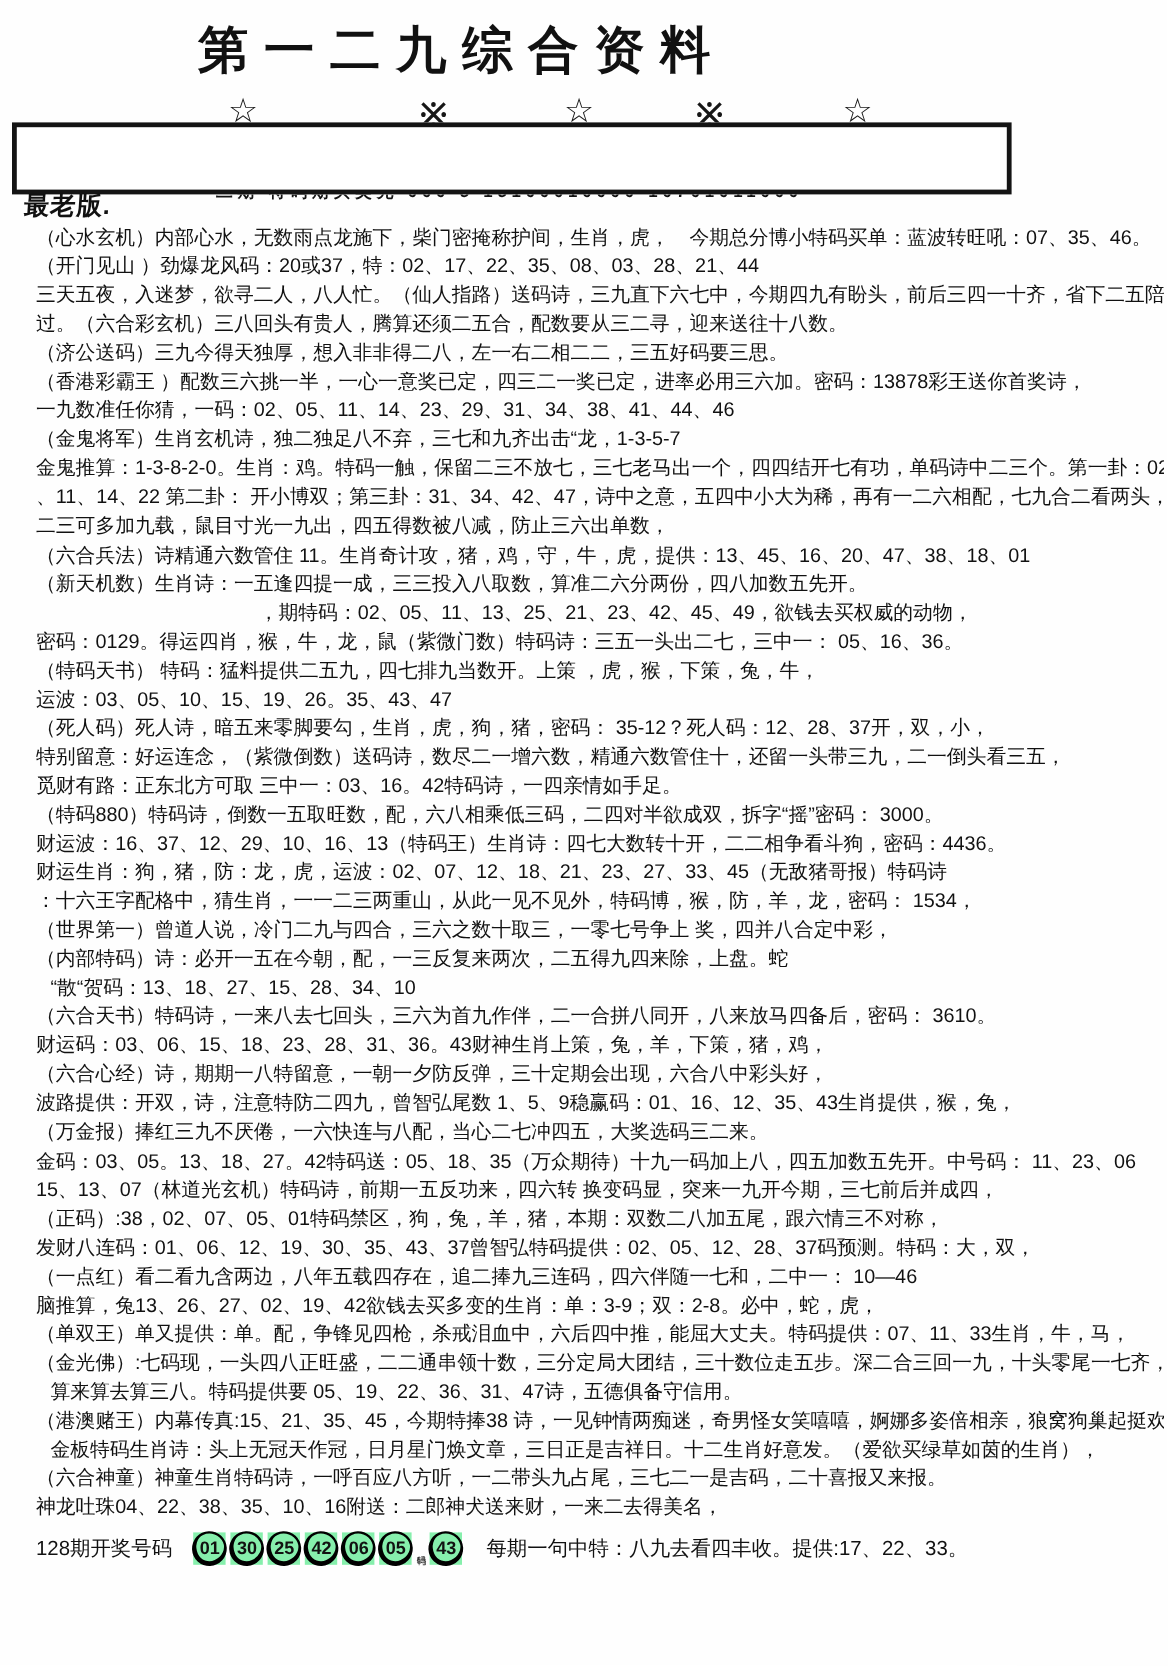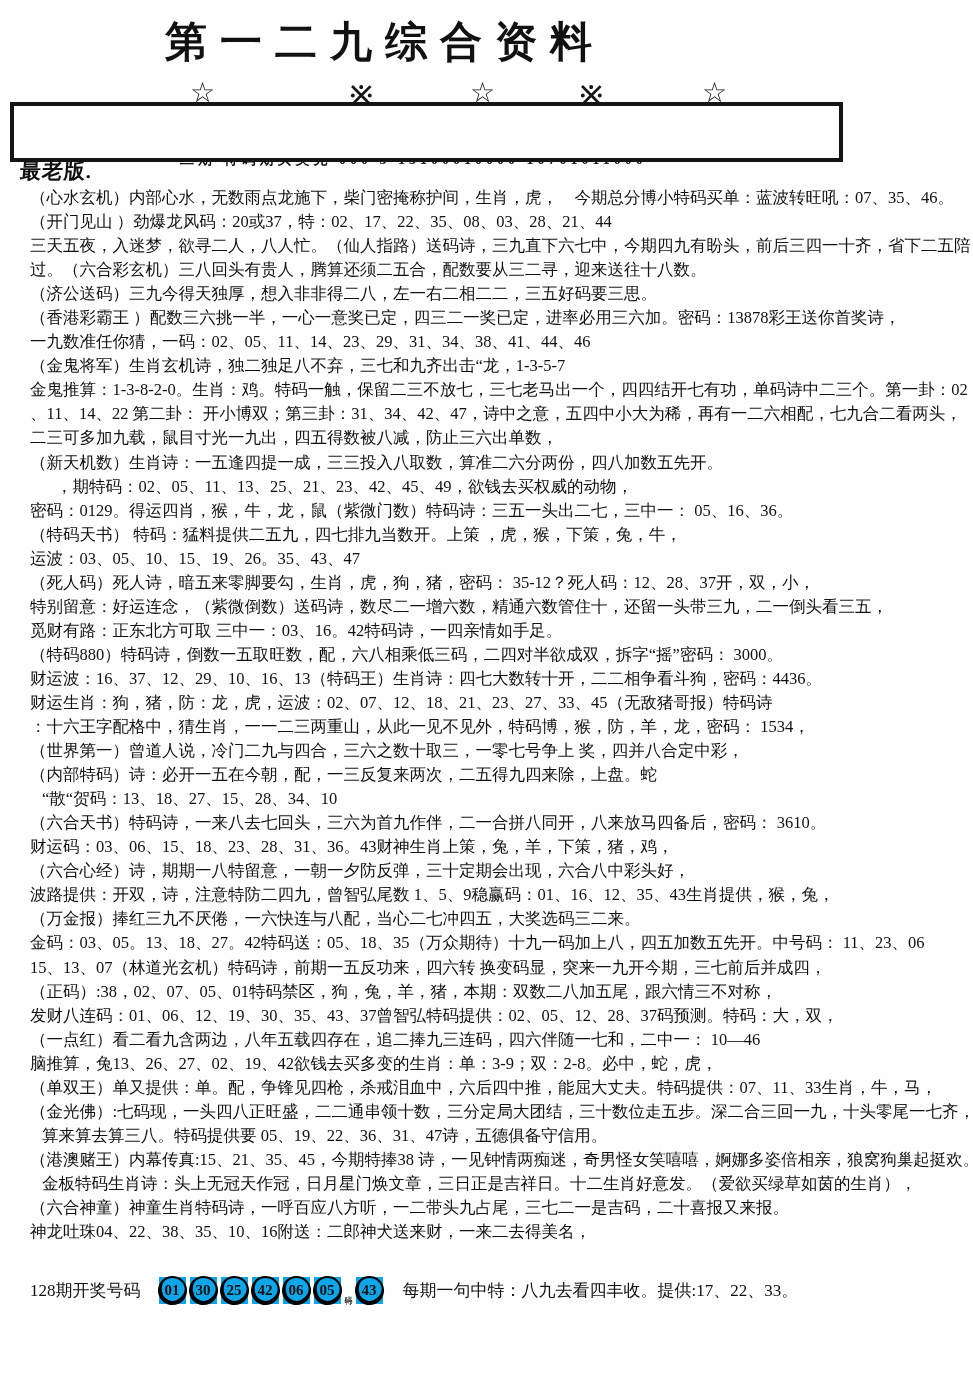--- a/index.html
+++ b/index.html
@@ -1,39 +1,39 @@
 <!DOCTYPE html>
 <html><head>
 <meta charset="utf-8">
 <style>
   html,body{margin:0;padding:0;background:#ffffff;}
   .sheet{position:relative;width:973px;height:1388px;background:#fefefe;overflow:hidden;
-         font-family:Liberation Serif, serif;color:#111;}
+         font-family:Liberation Sans, sans-serif;color:#111;}
   .title{position:absolute;top:14px;left:0;width:770px;text-align:center;
          font-size:42px;font-weight:600;letter-spacing:13px;white-space:nowrap;}
   .star{position:absolute;top:76px;font-size:28px;color:#161616;}
   .star.ref{font-size:27px;font-weight:700;}
   .s1{left:190px}.s2{left:350px}.s3{left:470px}.s4{left:580px}.s5{left:702px}
   .dots{position:absolute;top:96px;font-size:11px;letter-spacing:3px;color:#333;}
   .d1{left:243px}.d2{left:640px}
   .frame-box{position:absolute;left:10px;top:102px;width:825px;height:52px;
              border:4px solid #141414;background:#fff;}
   .clipped{position:absolute;left:180px;top:162px;width:570px;height:11px;overflow:hidden;}
   .clipped .inner{margin-top:-11px;font-size:14px;font-weight:700;letter-spacing:4px;white-space:nowrap;}
   .edition{position:absolute;left:20px;top:157px;font-size:21px;font-weight:800;
            transform:skewX(-4deg);letter-spacing:1px;}
   .body{position:absolute;top:186px;left:30px;width:940px;}
   .line{height:24.05px;line-height:24.05px;font-size:16.5px;white-space:nowrap;overflow:hidden;}
   .ind1{padding-left:12px;}
-  .ind2{padding-left:26px;}
+  .ind2{padding-left:26px;text-align:center;}
   .results{position:absolute;left:30px;top:1268px;height:44px;display:flex;align-items:center;text-align:right;}
   .results .label{font-size:17px;margin-right:16px;white-space:nowrap;}
   .balls{display:flex;align-items:center;}
   .ball{position:relative;display:inline-flex;width:27px;height:27px;margin:0 2px;
-        align-items:center;justify-content:center;font-weight:700;font-size:15px;background:#0ea5e9;}
+        align-items:center;justify-content:center;font-weight:700;font-size:15px;background:#86efac;}
   .ball::before{content:"";position:absolute;inset:-1px;border:2px solid #000;
         border-left-width:4px;border-bottom-width:4px;border-radius:50%;transform:rotate(-25deg);}
   .divider{writing-mode:vertical-rl;font-size:8px;line-height:9px;margin:0 1px;color:#222;
            letter-spacing:0;white-space:nowrap;}
   .results .note{font-size:17px;margin-left:18px;white-space:nowrap;}
 </style>
 </head>
 <body>
 
 <div class="sheet">
@@ -61,20 +61,21 @@
       <div class="line">（开门见山 ）劲爆龙风码：20或37，特：02、17、22、35、08、03、28、21、44</div>
       <div class="line">三天五夜，入迷梦，欲寻二人，八人忙。（仙人指路）送码诗，三九直下六七中，今期四九有盼头，前后三四一十齐，省下二五陪六</div>
       <div class="line">过。（六合彩玄机）三八回头有贵人，腾算还须二五合，配数要从三二寻，迎来送往十八数。</div>
       <div class="line">（济公送码）三九今得天独厚，想入非非得二八，左一右二相二二，三五好码要三思。</div>
       <div class="line">（香港彩霸王 ）配数三六挑一半，一心一意奖已定，四三二一奖已定，进率必用三六加。密码：13878彩王送你首奖诗，</div>
       <div class="line">一九数准任你猜，一码：02、05、11、14、23、29、31、34、38、41、44、46</div>
       <div class="line">（金鬼将军）生肖玄机诗，独二独足八不弃，三七和九齐出击“龙，1-3-5-7</div>
       <div class="line">金鬼推算：1-3-8-2-0。生肖：鸡。特码一触，保留二三不放七，三七老马出一个，四四结开七有功，单码诗中二三个。第一卦：02</div>
       <div class="line">、11、14、22 第二卦： 开小博双；第三卦：31、34、42、47，诗中之意，五四中小大为稀，再有一二六相配，七九合二看两头，</div>
       <div class="line">二三可多加九载，鼠目寸光一九出，四五得数被八减，防止三六出单数，</div>
+      <div class="line">（六合兵法）诗精通六数管住 11。生肖奇计攻，猪，鸡，守，牛，虎，提供：13、45、16、20、47、38、18、01</div>
       <div class="line">（新天机数）生肖诗：一五逢四提一成，三三投入八取数，算准二六分两份，四八加数五先开。</div>
       <div class="line ind2">，期特码：02、05、11、13、25、21、23、42、45、49，欲钱去买权威的动物，</div>
       <div class="line">密码：0129。得运四肖，猴，牛，龙，鼠（紫微门数）特码诗：三五一头出二七，三中一： 05、16、36。</div>
       <div class="line">（特码天书） 特码：猛料提供二五九，四七排九当数开。上策 ，虎，猴，下策，兔，牛，</div>
       <div class="line">运波：03、05、10、15、19、26。35、43、47</div>
       <div class="line">（死人码）死人诗，暗五来零脚要勾，生肖，虎，狗，猪，密码： 35-12？死人码：12、28、37开，双，小，</div>
       <div class="line">特别留意：好运连念，（紫微倒数）送码诗，数尽二一增六数，精通六数管住十，还留一头带三九，二一倒头看三五，</div>
       <div class="line">觅财有路：正东北方可取 三中一：03、16。42特码诗，一四亲情如手足。</div>
       <div class="line">（特码880）特码诗，倒数一五取旺数，配，六八相乘低三码，二四对半欲成双，拆字“摇”密码： 3000。</div>
       <div class="line">财运波：16、37、12、29、10、16、13（特码王）生肖诗：四七大数转十开，二二相争看斗狗，密码：4436。</div>

